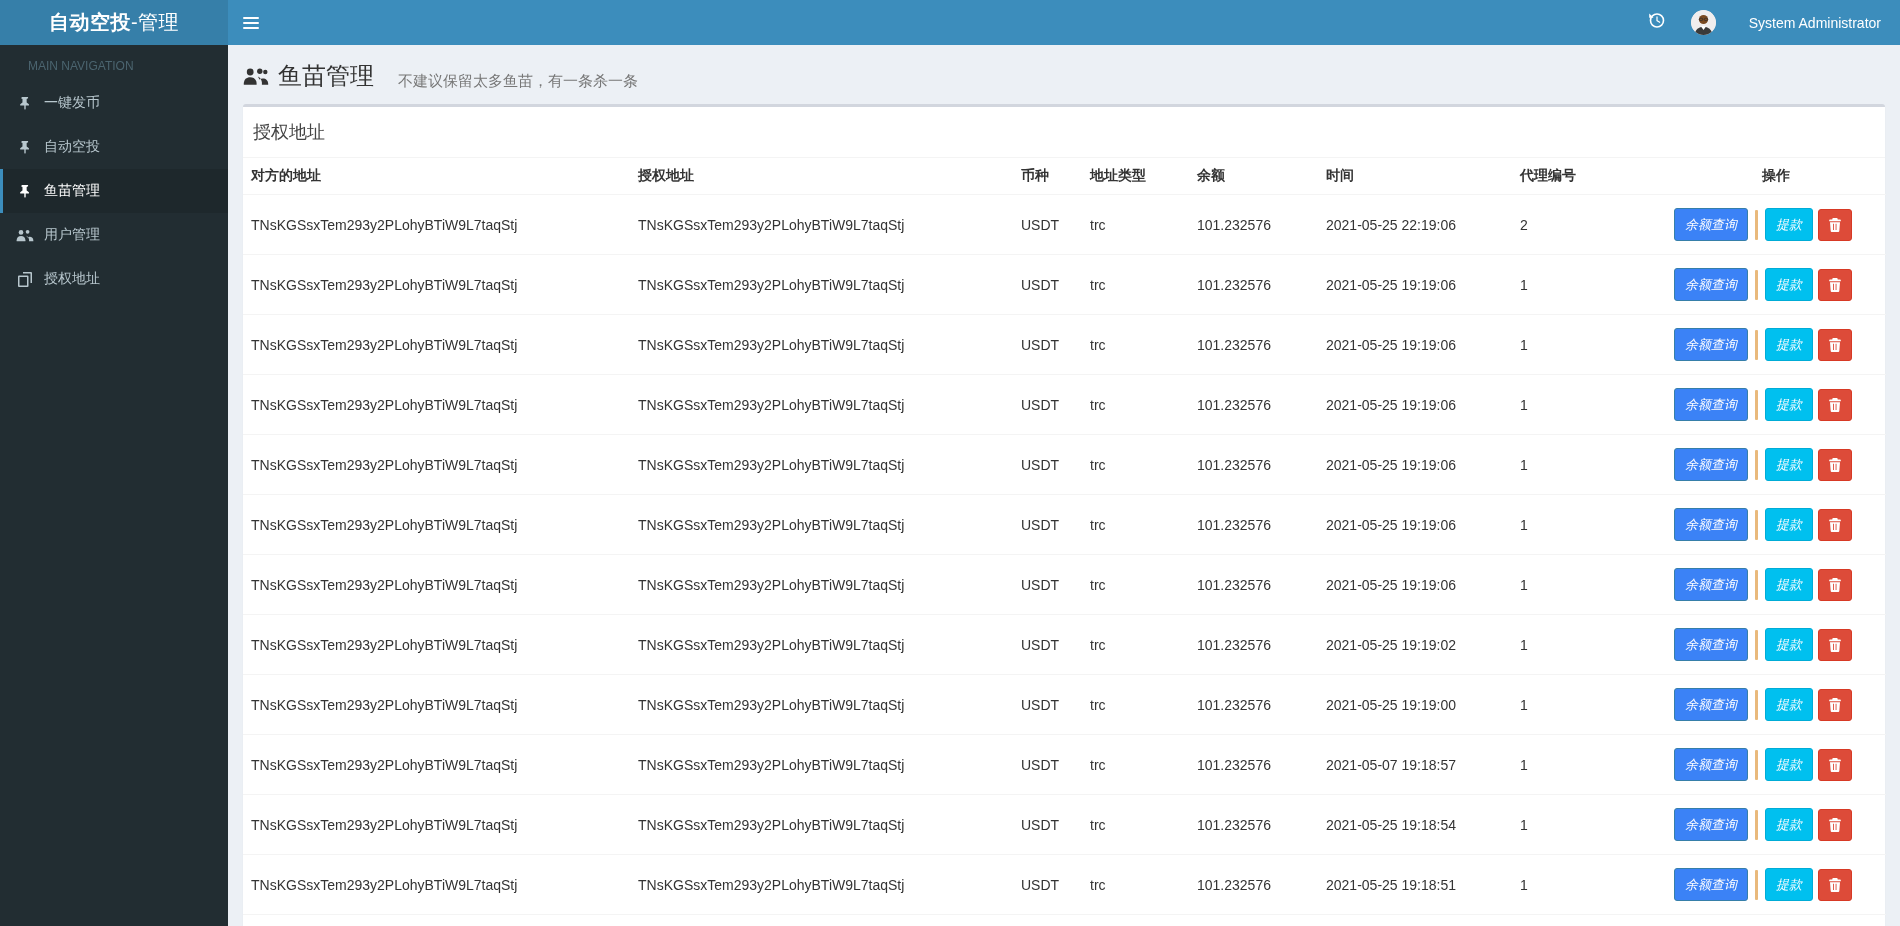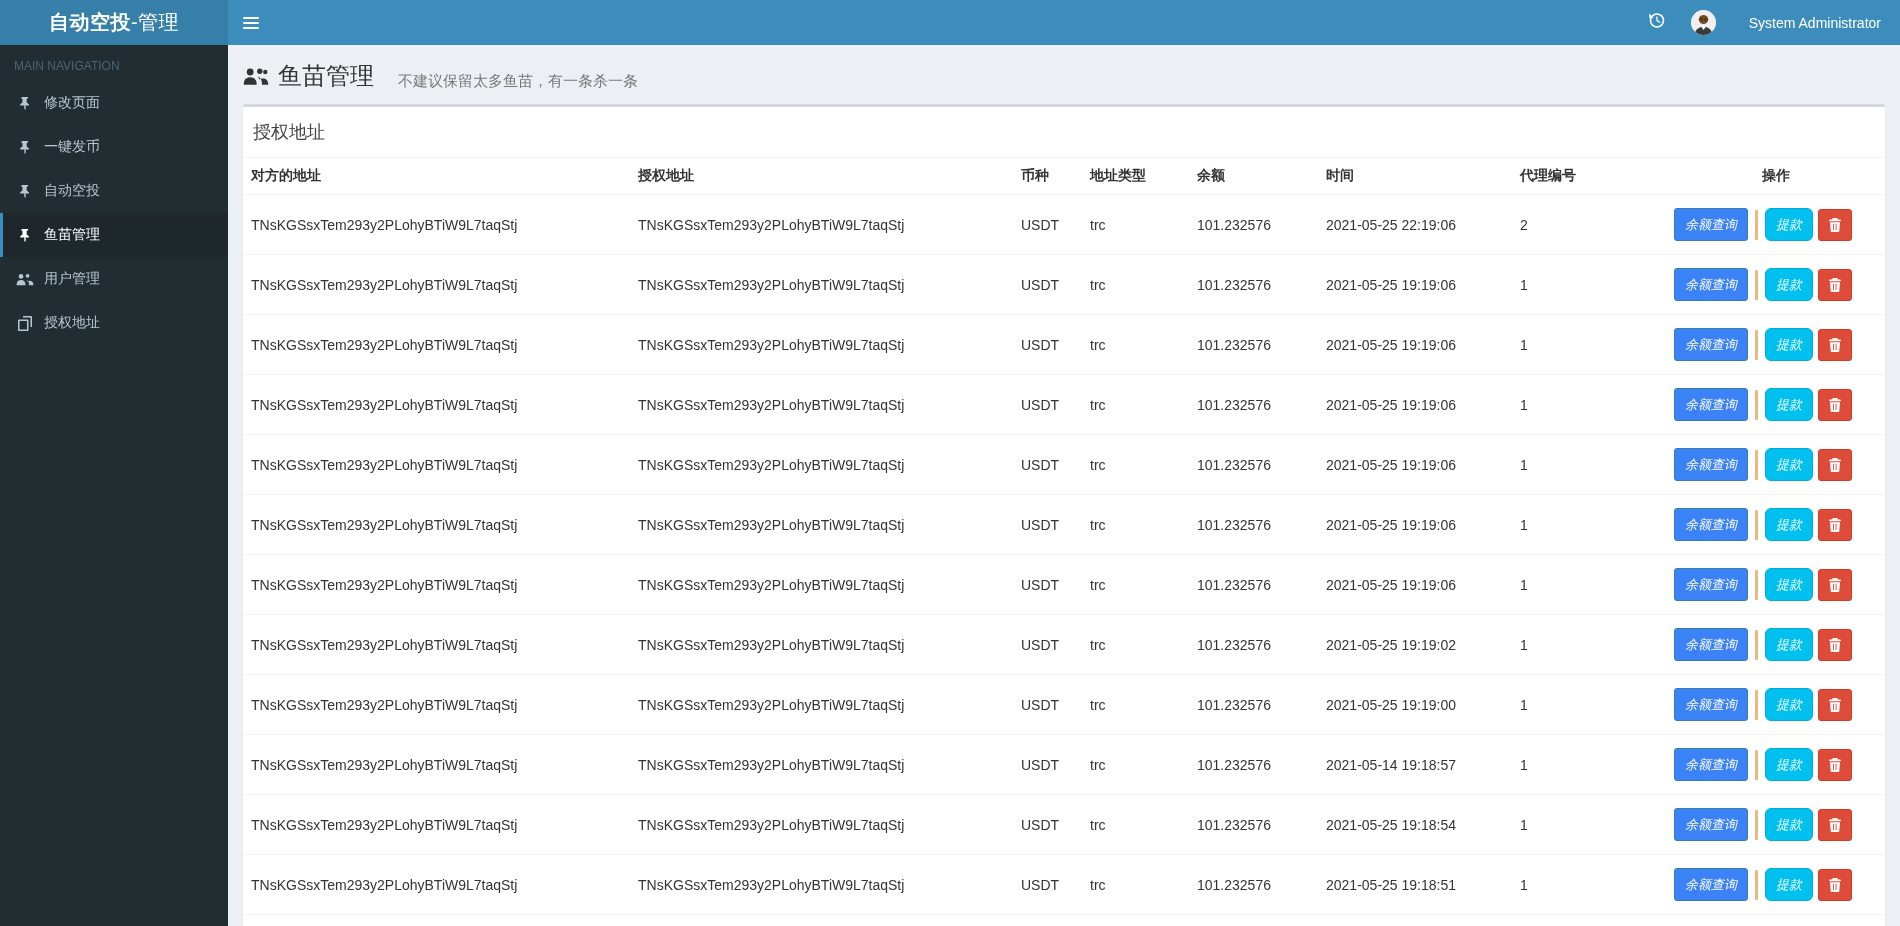--- a/index.html
+++ b/index.html
@@ -14,21 +14,21 @@
   .hamburger { width:46px; display:flex; flex-direction:column; align-items:center; justify-content:center; gap:3px; cursor:pointer; }
   .hamburger i { display:block; width:16px; height:2px; background:#fff; border-radius:1px; }
   .nav-right { margin-left:auto; display:flex; align-items:center; padding-right:15px; }
   .history-btn { width:40px; height:45px; display:flex; align-items:center; justify-content:center; cursor:pointer; }
   .user-menu { display:flex; align-items:center; gap:9px; padding:0 4px 0 14px; height:45px; cursor:pointer; }
   .avatar { width:25px; height:25px; border-radius:50%; overflow:hidden; background:#e9e9e9; flex:0 0 25px; }
   .user-name { color:#fff; font-size:14px;margin-left:24px; }
 
   
   .sidebar { position:fixed; top:45px; left:0; bottom:0; width:228px; background:#222d32; }
-  .sidebar-section { padding:14px 14px 8px; font-size:12px; color:#4b646f; }
+  .sidebar-section { padding:14px 28px 8px; font-size:12px; color:#4b646f; }
   .sidebar ul { list-style:none; }
   .sidebar-item { height:44px; display:flex; align-items:center; padding-left:13px; color:#b8c7ce; font-size:14px; border-left:3px solid transparent; cursor:pointer; }
   .sidebar-item.active { background:#1e282c; border-left-color:#3c8dbc; color:#fff; }
   .s-icon { width:18px; margin-right:10px; display:inline-flex; justify-content:center; }
   .s-icon svg { fill:currentColor; }
 
   
   .content-wrapper { margin-left:228px; padding-top:45px; height:926px; overflow:hidden; }
   .content-header { padding:15px 15px 12px; display:flex; align-items:baseline; }
   .page-title { font-size:24px; font-weight:400; color:#333; display:flex; align-items:center; gap:9px; }
@@ -39,21 +39,21 @@
   .box { margin:0 15px; background:#fff; border-top:3px solid #d2d6de; border-radius:3px; box-shadow:0 1px 1px rgba(0,0,0,.1); }
   .box-header { padding:13px 10px; font-size:18px; color:#444; border-bottom:1px solid #f4f4f4; }
 
   table { width:100%; border-collapse:collapse; table-layout:fixed; }
   th { text-align:left; font-size:14px; font-weight:700; color:#333; padding:9px 8px; border-bottom:1px solid #f4f4f4; }
   th.action-col { text-align:center; }
   td { font-size:14px; color:#333; padding:13px 8px; border-bottom:1px solid #f4f4f4; white-space:nowrap; overflow:hidden; vertical-align:middle; }
 
   .btn { display:inline-block; border-radius:3px; color:#fff; font-style:italic; font-size:13px; line-height:1; padding:9px 10px; border:1px solid transparent; cursor:pointer; vertical-align:middle; font-family:inherit; }
   .btn-primary { background:#3b82f6; border-color:#367fa9; }
-  .btn-info    { background:#00c0ef; border-color:#00acd6;border-radius:6px; }
+  .btn-info    { background:#00c0ef; border-color:#00acd6; }
   .btn-danger  { background:#dd4b39; border-color:#d73925; margin-left:5px; padding:8px 10px; }
   .btn-danger svg { fill:#fff; display:block; }
   .sep { display:inline-block; width:3px; height:30px; background:#e9b97c; margin:0 7px; vertical-align:middle; border-radius:1px; }
 </style>
 </head>
 <body>
 
 <header class="navbar">
   <div class="logo">
     <b>自动空投</b>
@@ -86,28 +86,20 @@
           </svg>
       </span>
       <span class="user-name">System Administrator</span>
     </div>
   </div>
 </header>
 
 <aside class="sidebar">
   <div class="sidebar-section">MAIN NAVIGATION</div>
   <ul>
-      <li class="sidebar-item">
-        <span class="s-icon">
-          <svg width="14" height="14" viewBox="0 0 16 16">
-            <path d="M4.5 1h7v1.6l-1.6.9v4l2.6 1.8v1.6H8.8v3.6L8 16l-.8-1.5v-3.6H2.5v-1.6l2.6-1.8v-4l-1.6-.9z"></path>
-          </svg>
-        </span>
-        <span class="s-label">修改页面</span>
-      </li>
       <li class="sidebar-item">
         <span class="s-icon">
           <svg width="14" height="14" viewBox="0 0 16 16">
             <path d="M4.5 1h7v1.6l-1.6.9v4l2.6 1.8v1.6H8.8v3.6L8 16l-.8-1.5v-3.6H2.5v-1.6l2.6-1.8v-4l-1.6-.9z"></path>
           </svg>
         </span>
         <span class="s-label">一键发币</span>
       </li>
       <li class="sidebar-item">
         <span class="s-icon">
@@ -298,21 +290,21 @@
             <td><button class="btn btn-primary">余额查询</button><span class="sep"></span><button class="btn btn-info">提款</button><button class="btn btn-danger"><span><svg width="12" height="14" viewBox="0 0 12 14">
                     <path d="M4.2 0h3.6c.5 0 .9.4.9.9v.6H11a.8.8 0 0 1 .8.8v.9H.2v-.9a.8.8 0 0 1 .8-.8h2.3V.9c0-.5.4-.9.9-.9zM1 4.2h10l-.7 8.9a1 1 0 0 1-1 .9H2.7a1 1 0 0 1-1-.9zm3 1.6v6.2h.9V5.8zm2.6 0v6.2h.9V5.8z"></path>
                   </svg></span></button></td>
           </tr>
           <tr>
             <td>TNsKGSsxTem293y2PLohyBTiW9L7taqStj</td>
             <td>TNsKGSsxTem293y2PLohyBTiW9L7taqStj</td>
             <td>USDT</td>
             <td>trc</td>
             <td>101.232576</td>
-            <td>2021-05-14 19:18:57</td>
+            <td>2021-05-07 19:18:57</td>
             <td>1</td>
             <td><button class="btn btn-primary">余额查询</button><span class="sep"></span><button class="btn btn-info">提款</button><button class="btn btn-danger"><span><svg width="12" height="14" viewBox="0 0 12 14">
                     <path d="M4.2 0h3.6c.5 0 .9.4.9.9v.6H11a.8.8 0 0 1 .8.8v.9H.2v-.9a.8.8 0 0 1 .8-.8h2.3V.9c0-.5.4-.9.9-.9zM1 4.2h10l-.7 8.9a1 1 0 0 1-1 .9H2.7a1 1 0 0 1-1-.9zm3 1.6v6.2h.9V5.8zm2.6 0v6.2h.9V5.8z"></path>
                   </svg></span></button></td>
           </tr>
           <tr>
             <td>TNsKGSsxTem293y2PLohyBTiW9L7taqStj</td>
             <td>TNsKGSsxTem293y2PLohyBTiW9L7taqStj</td>
             <td>USDT</td>
             <td>trc</td>

